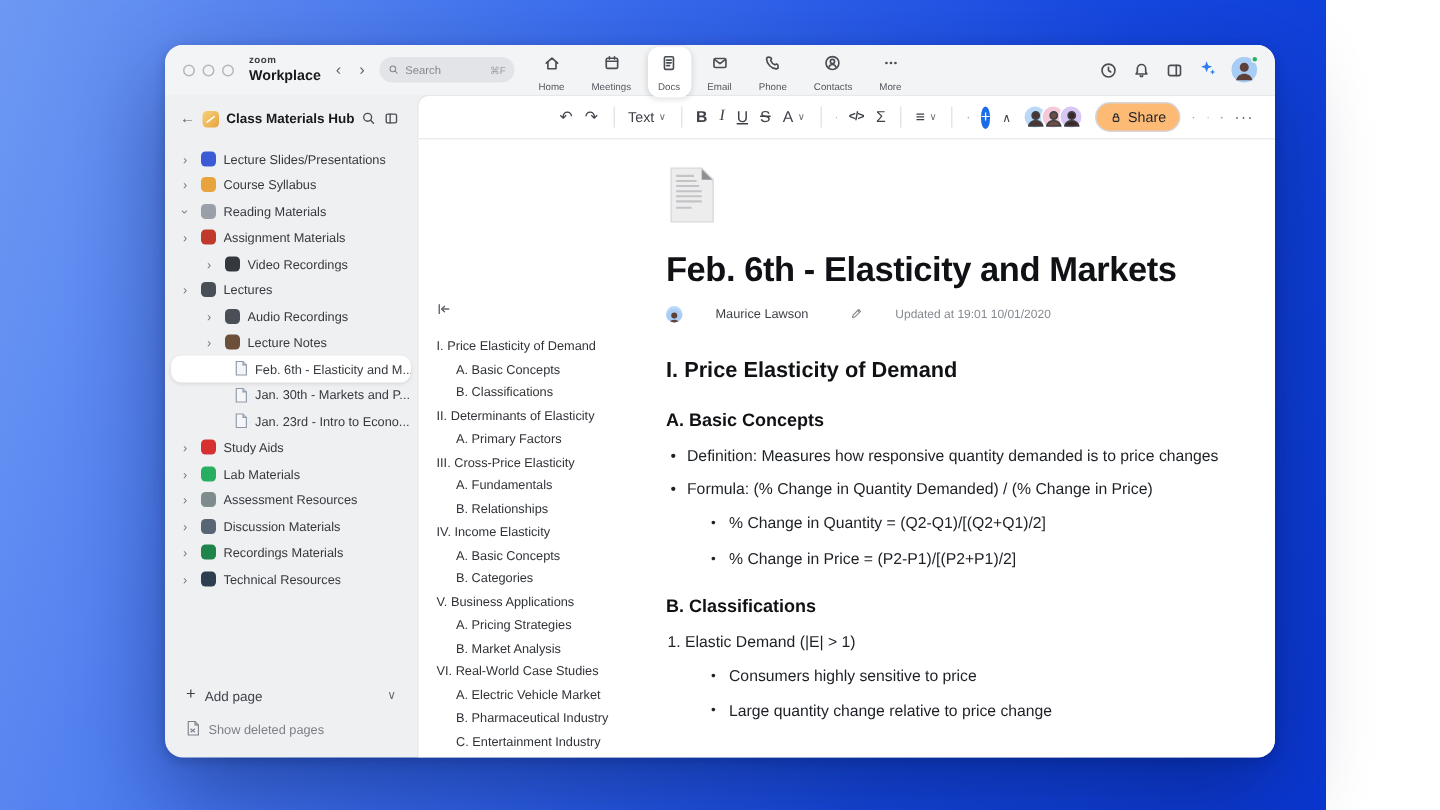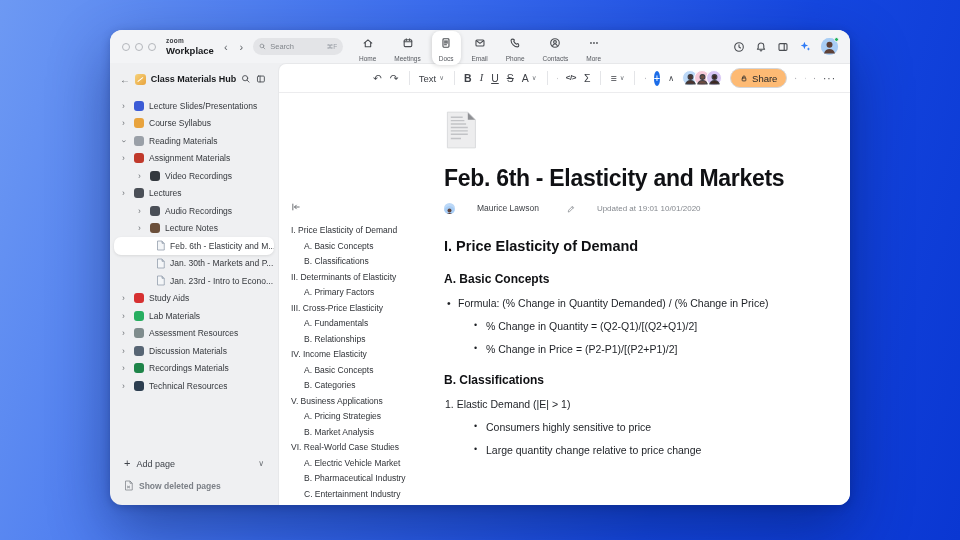--- a/index.html
+++ b/index.html
@@ -1,17 +1,17 @@
 <!DOCTYPE html>
 <html><head>
 <meta charset="utf-8">
 <style>
   * { margin:0; padding:0; box-sizing:border-box; font-family:"Liberation Sans", sans-serif; }
   html,body { width:960px; height:540px; overflow:hidden; }
-  .desktop { position:relative; width:960px; height:540px;
+  .desktop { position:relative; width:884px; height:540px;
     background:linear-gradient(108deg,#6d99f3 0%,#3b6dee 38%,#1547e0 72%,#0a37d2 100%); }
   .window { position:absolute; left:110px; top:30px; width:740px; height:475px;
     border-radius:12px; background:#eff0f2; overflow:hidden;
     box-shadow:0 24px 60px rgba(3,20,80,.45), 0 2px 8px rgba(3,20,80,.25);
     display:flex; flex-direction:column; }
 
   
   .titlebar { position:relative; height:33px; flex:none; display:flex; align-items:center;
     padding:0 12px; background:#f3f4f6; }
   .winctl { display:flex; gap:5px; margin-right:10px; }
@@ -71,21 +71,21 @@
   .tree-label { font-size:8.5px; color:#35383d; font-weight:500; white-space:nowrap;
     overflow:hidden; text-overflow:clip; }
   .tree-row.selected { background:#fff; box-shadow:0 1px 3px rgba(0,0,0,.1); }
   .sb-foot { flex:none; padding:8px 14px 14px; }
   .addpage { display:flex; align-items:center; gap:6px; cursor:pointer; }
   .addpage .plus { font-size:11px; color:#3f434a; line-height:1; }
   .addpage .lbl { font-size:9px; color:#3f434a; font-weight:500; flex:1; }
   .addpage .chv { font-size:8px; color:#6c7075; }
   .deleted { display:flex; align-items:center; gap:6px; margin-top:11px; cursor:pointer; }
   .deleted svg { width:9px; height:11px; }
-  .deleted .lbl { font-size:8.5px; color:#7c8087;font-weight:bold; }
+  .deleted .lbl { font-size:8.5px; color:#7c8087; }
 
   
   .content { flex:1; background:#fff; border-radius:8px 0 0 0;
     border-left:1px solid #e7e8ea; border-top:1px solid #e7e8ea;
     display:flex; flex-direction:column; min-width:0; }
   .doc-toolbar { height:29px; flex:none; border-bottom:1px solid #ececee; display:flex;
     align-items:center; padding:0 14px 0 94px; gap:8px; color:#3e4147; }
   .doc-toolbar .tbtn { font-size:10.5px; cursor:pointer; line-height:1; }
   .doc-toolbar .b { font-weight:700; }
   .doc-toolbar .i { font-style:italic; font-family:"Liberation Serif",serif; }
@@ -546,20 +546,23 @@
             </div>
             <div class="doc-body">
 
             <div class="block t-h2">
                   <span class="text">I. Price Elasticity of Demand</span>
                 </div>
                 <div class="block t-h3">
                   <span class="text">A. Basic Concepts</span>
                 </div>
                 <div class="block t-bullet">
+                  <span class="text">Definition: Measures how responsive quantity demanded is to price changes</span>
+                </div>
+                <div class="block t-bullet">
                   <span class="text">Formula: (% Change in Quantity Demanded) / (% Change in Price)</span>
                 </div>
                 <div class="block t-bullet2">
                   <span class="text">% Change in Quantity = (Q2-Q1)/[(Q2+Q1)/2]</span>
                 </div>
                 <div class="block t-bullet2">
                   <span class="text">% Change in Price = (P2-P1)/[(P2+P1)/2]</span>
                 </div>
                 <div class="block t-h3">
                   <span class="text">B. Classifications</span>

